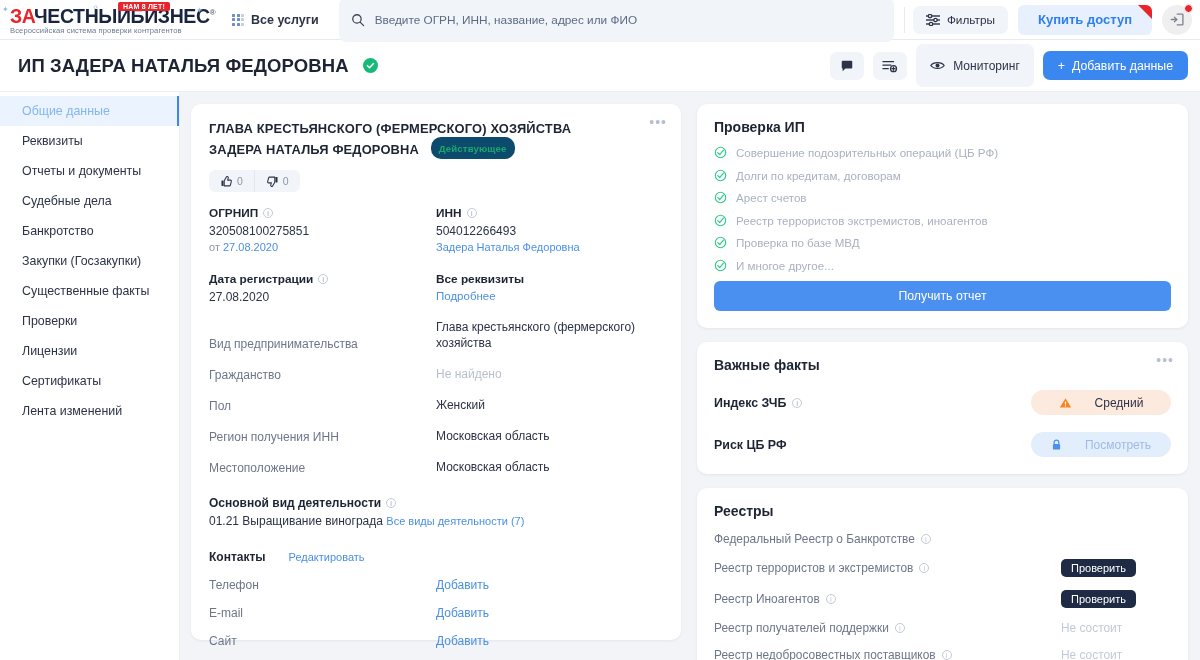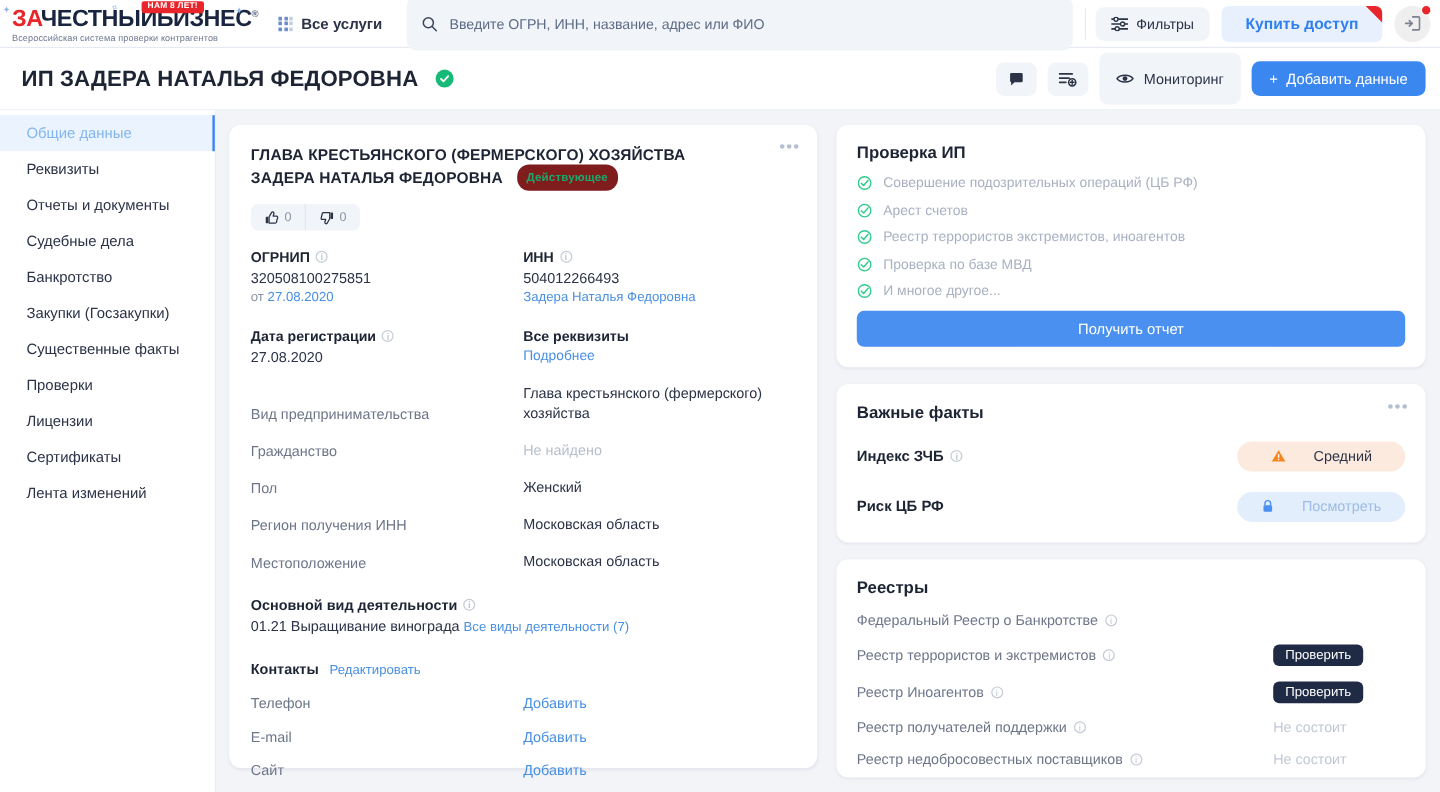--- a/index.html
+++ b/index.html
@@ -168,21 +168,21 @@
     line-height: 8px; cursor: pointer;
   }
 
   
   .lcard { padding: 16px 18px 18px; height: 536px; }
   .org-name {
     font-size: 12.9px; font-weight: 700; color: #1d2433;
     line-height: 17px; letter-spacing: 0.15px; padding-right: 40px;
   }
   .status-chip {
-    display: inline-block; background: #7f1d1d; color: #1aa86a;
+    display: inline-block; background: #0c4a6e; color: #1aa86a;
     font-size: 9.6px; padding: 2.5px 8px; border-radius: 10px;
     margin-left: 8px; vertical-align: 2px; white-space: nowrap;
   }
   .vote-pill {
     display: inline-flex; align-items: center; margin-top: 11px;
     background: #f1f4f9; border-radius: 6px; height: 22px; overflow: hidden;
   }
   .vote-cell {
     display: flex; align-items: center; gap: 4px;
     padding: 0 11px; height: 22px; cursor: pointer;
@@ -214,21 +214,21 @@
     border: 1px solid #c3cad6; border-radius: 50%;
     color: #c3cad6; font-size: 8px; line-height: 9px;
     text-align: center; font-style: normal; flex: 0 0 10px;
   }
 
   .sect-title {
     font-size: 12px; font-weight: 700; color: #1d2433;
     display: flex; align-items: center; gap: 5px;
   }
   .contacts-head {
-    display: flex; align-items: baseline; gap: 9px; margin-top: 22px;
+    display: flex; align-items: baseline; gap: 23px; margin-top: 22px;
   }
   .contact-row {
     display: flex; margin-top: 14px; font-size: 12px;
   }
   .contact-row .k { width: 50%; color: #6d7689; }
   .contact-row .v { width: 50%; }
 
   
   .rcard { padding: 15px 17px 17px; }
   .rtitle { font-size: 14px; font-weight: 700; color: #1d2433; }
@@ -555,20 +555,27 @@
               <circle cx="8" cy="8" r="6.4" fill="none" stroke="#2fcc8b" stroke-width="1.4"></circle>
               <polyline points="4.6,8.2 7,10.5 11.6,5.2" fill="none" stroke="#2fcc8b" stroke-width="1.5" stroke-linecap="round" stroke-linejoin="round"></polyline>
             </svg>
             <span>Совершение подозрительных операций (ЦБ РФ)</span>
           </div>
           <div class="check-item">
             <svg width="13" height="13" viewBox="0 0 16 16">
               <circle cx="8" cy="8" r="6.4" fill="none" stroke="#2fcc8b" stroke-width="1.4"></circle>
               <polyline points="4.6,8.2 7,10.5 11.6,5.2" fill="none" stroke="#2fcc8b" stroke-width="1.5" stroke-linecap="round" stroke-linejoin="round"></polyline>
             </svg>
+            <span>Долги по кредитам, договорам</span>
+          </div>
+          <div class="check-item">
+            <svg width="13" height="13" viewBox="0 0 16 16">
+              <circle cx="8" cy="8" r="6.4" fill="none" stroke="#2fcc8b" stroke-width="1.4"></circle>
+              <polyline points="4.6,8.2 7,10.5 11.6,5.2" fill="none" stroke="#2fcc8b" stroke-width="1.5" stroke-linecap="round" stroke-linejoin="round"></polyline>
+            </svg>
             <span>Арест счетов</span>
           </div>
           <div class="check-item">
             <svg width="13" height="13" viewBox="0 0 16 16">
               <circle cx="8" cy="8" r="6.4" fill="none" stroke="#2fcc8b" stroke-width="1.4"></circle>
               <polyline points="4.6,8.2 7,10.5 11.6,5.2" fill="none" stroke="#2fcc8b" stroke-width="1.5" stroke-linecap="round" stroke-linejoin="round"></polyline>
             </svg>
             <span>Реестр террористов экстремистов, иноагентов</span>
           </div>
           <div class="check-item">

